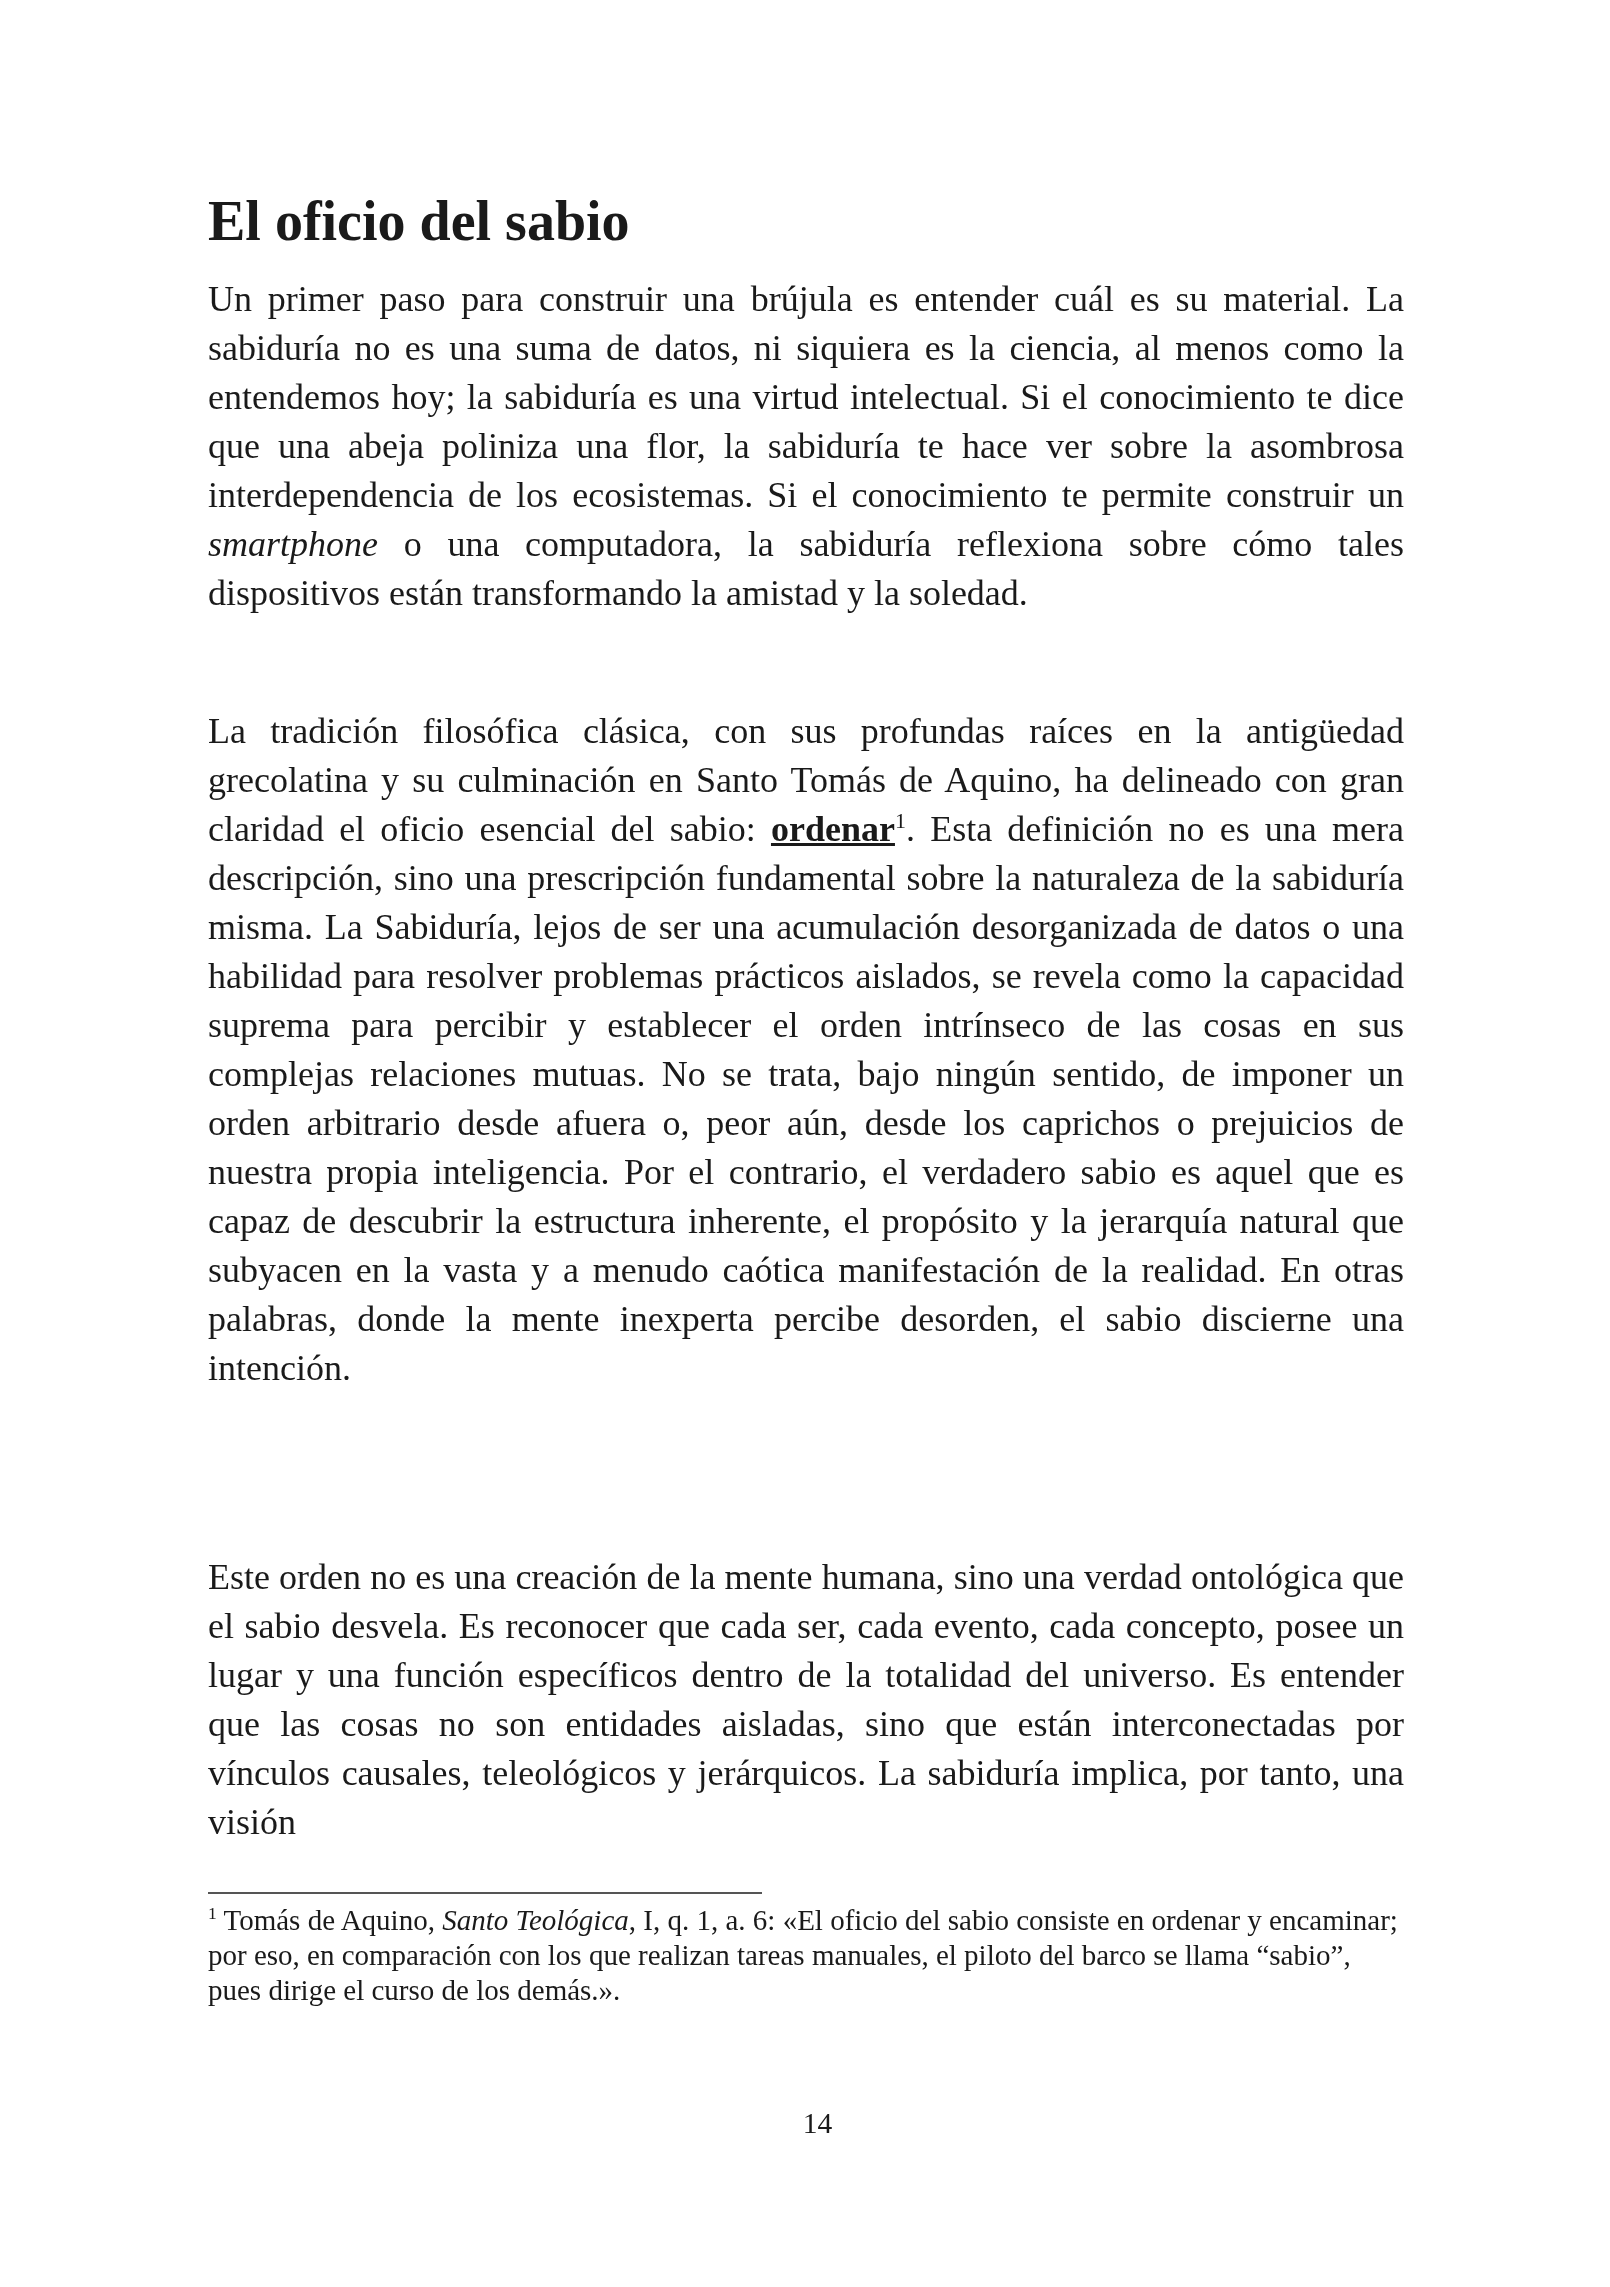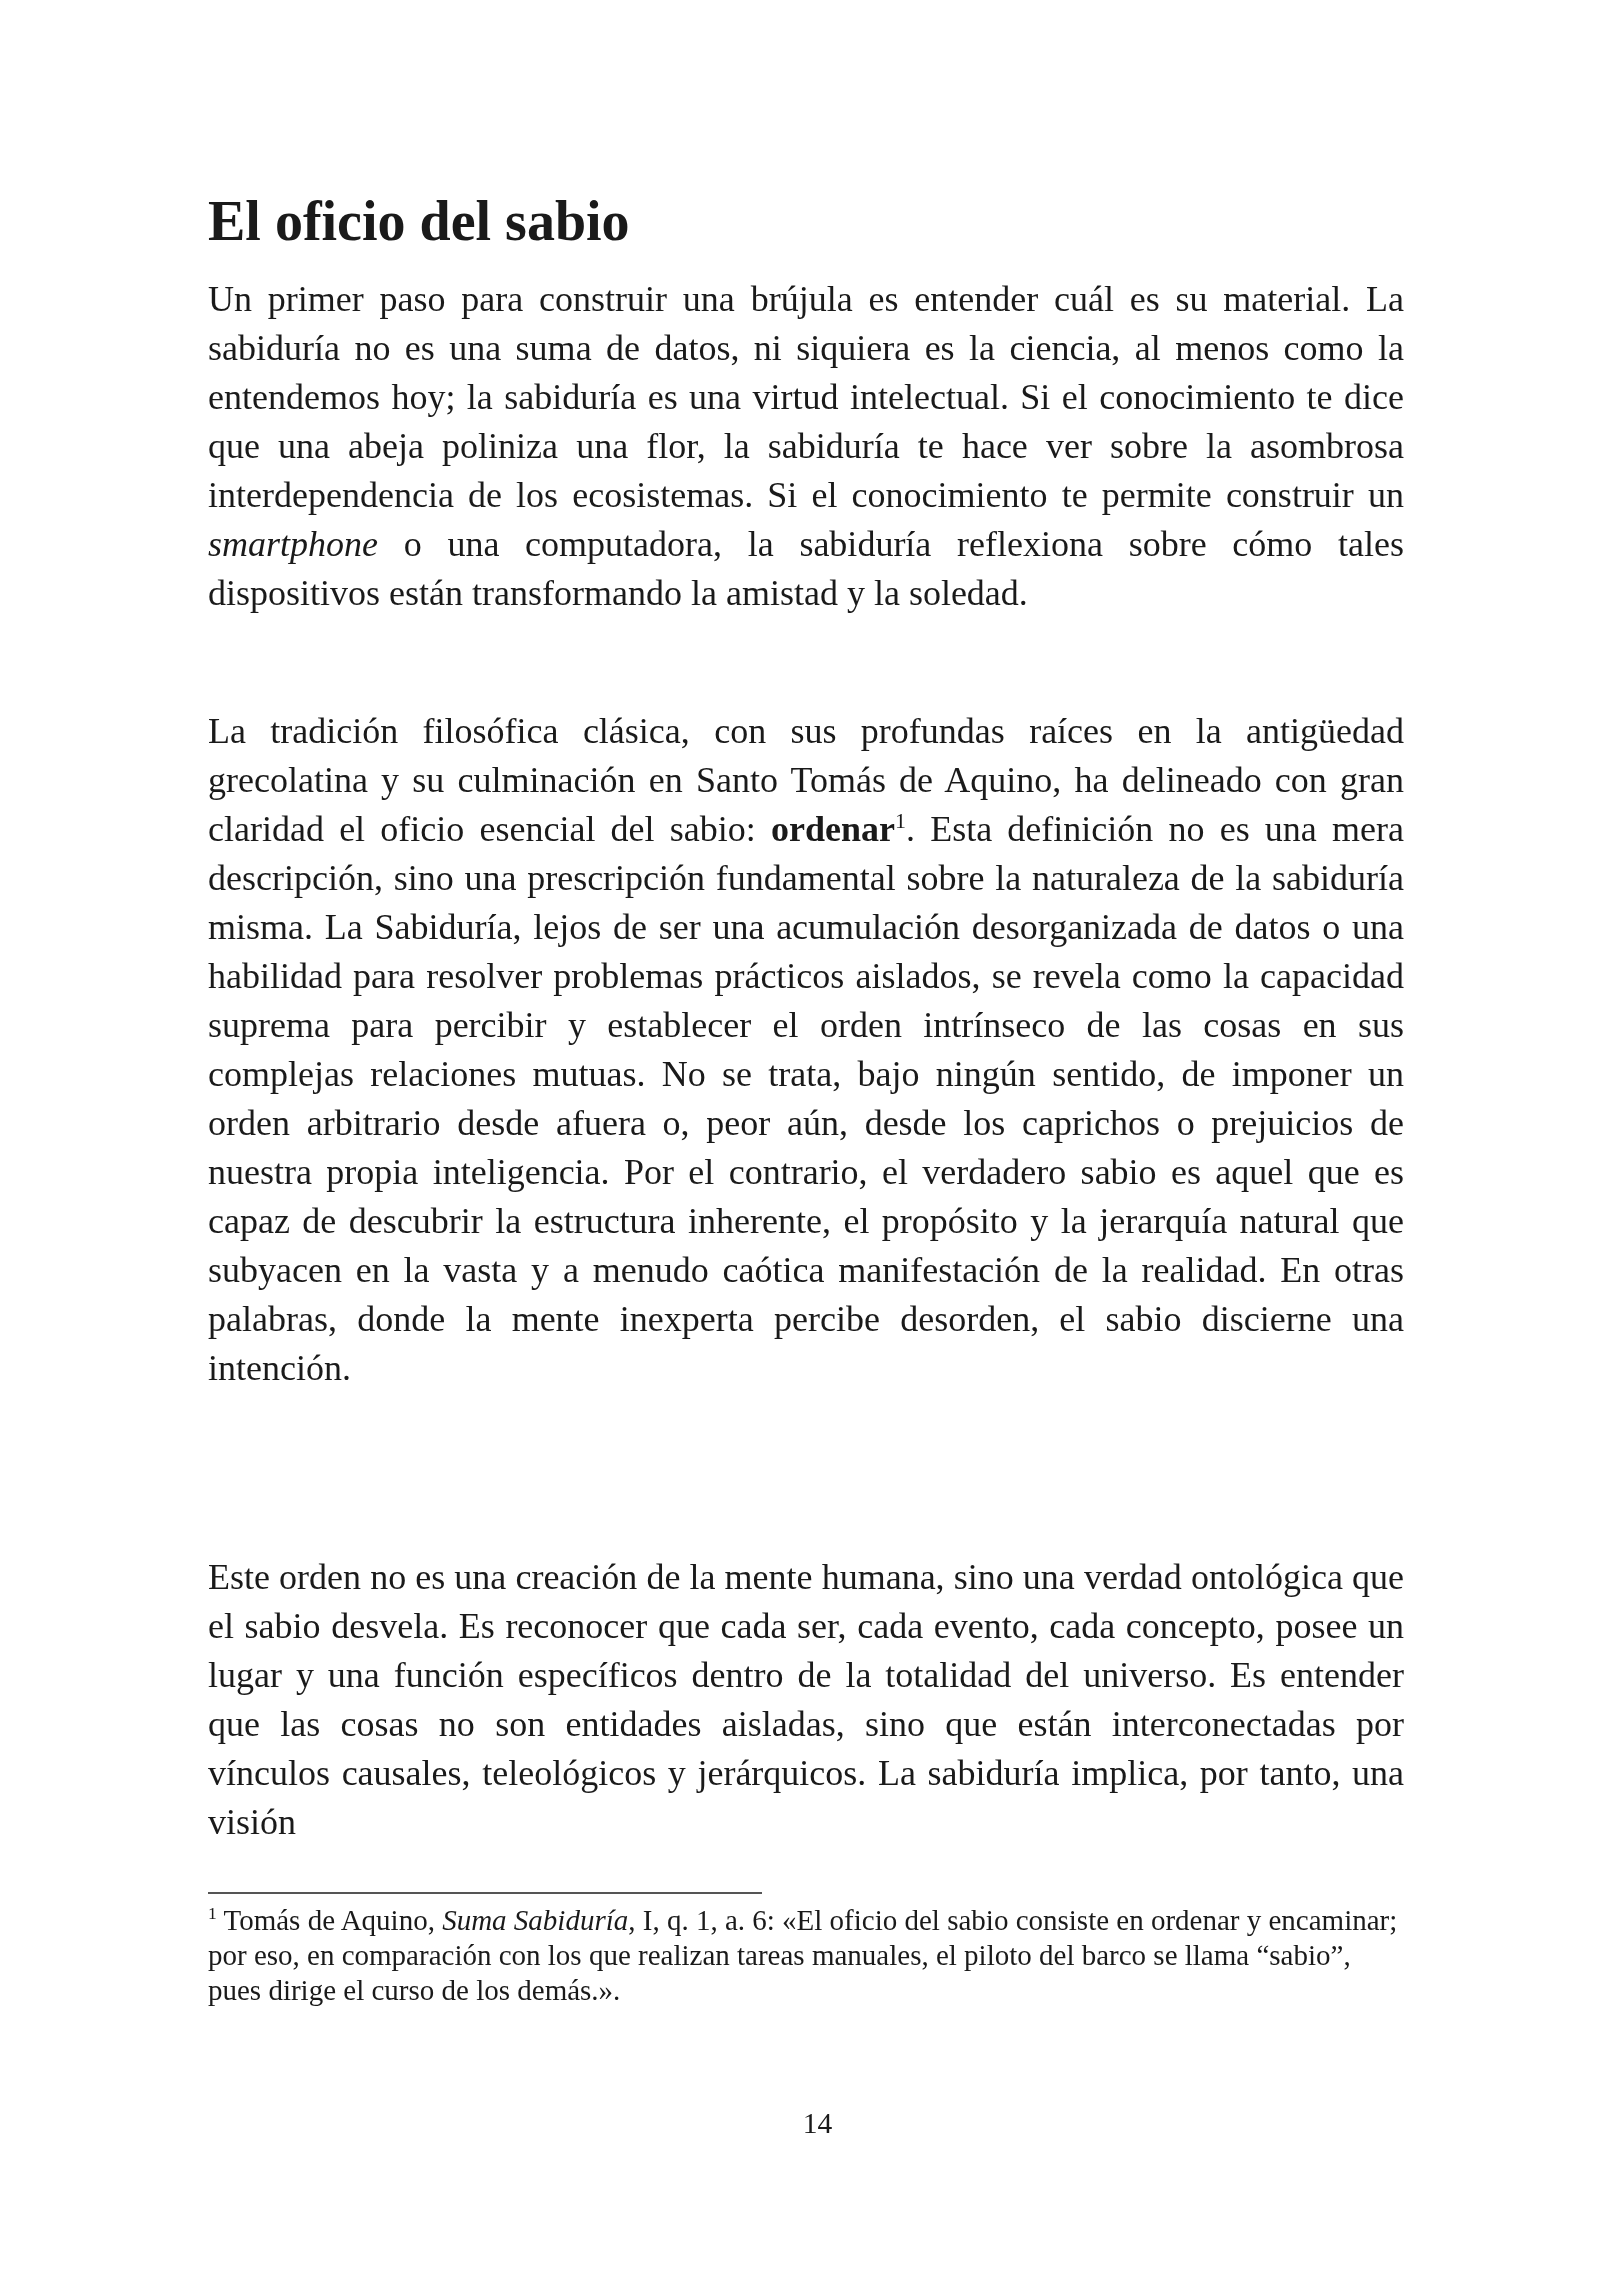--- a/index.html
+++ b/index.html
@@ -4,36 +4,36 @@
 <style>
   html,body{margin:0;padding:0;background:#ffffff;}
   body{width:1611px;height:2288px;position:relative;overflow:hidden;color:#1a1a1a;
     font-family:"Liberation Serif","DejaVu Serif",serif;}
   .title{position:absolute;left:208px;top:189px;font-size:56px;font-weight:bold;margin:0;line-height:65px;}
   .para{position:absolute;left:208px;width:1196px;font-size:36px;line-height:49px;text-align:justify;margin:0;}
   #p1{top:275px;}
   #p2{top:707px;}
   #p3{top:1529px;margin-top:24px;}
   .para i{}
-  .para b{font-weight:bold;}
+  .para b{font-weight:bold;text-decoration:underline;}
   sup{font-size:22px;line-height:0;vertical-align:super;}
   .rule{position:absolute;left:208px;top:1892px;width:554px;height:1.8px;background:#555;}
   .fn{position:absolute;left:208px;top:1903px;width:1196px;font-size:29px;line-height:35px;margin:0;}
   .fn sup{font-size:17.5px;}
   .pageno{position:absolute;left:12px;width:1611px;top:2107px;text-align:center;font-size:29.5px;}
 </style>
 </head>
 <body>
 
 <h1 class="title">El oficio del sabio</h1>
 
 <p class="para" id="p1"><span>Un primer paso para construir una brújula es entender cuál es su material. La sabiduría no es una suma de datos, ni siquiera es la ciencia, al menos como la entendemos hoy; la sabiduría es una virtud intelectual. Si el conocimiento te dice que una abeja poliniza una flor, la sabiduría te hace ver sobre la asombrosa interdependencia de los ecosistemas. Si el conocimiento te permite construir un </span><i>smartphone</i><span> o una computadora, la sabiduría reflexiona sobre cómo tales dispositivos están transformando la amistad y la soledad.</span></p>
 
 <p class="para" id="p2"><span>La tradición filosófica clásica, con sus profundas raíces en la antigüedad grecolatina y su culminación en Santo Tomás de Aquino, ha delineado con gran claridad el oficio esencial del sabio: </span><b>ordenar</b><sup>1</sup><span>. Esta definición no es una mera descripción, sino una prescripción fundamental sobre la naturaleza de la sabiduría misma. La Sabiduría, lejos de ser una acumulación desorganizada de datos o una habilidad para resolver problemas prácticos aislados, se revela como la capacidad suprema para percibir y establecer el orden intrínseco de las cosas en sus complejas relaciones mutuas. No se trata, bajo ningún sentido, de imponer un orden arbitrario desde afuera o, peor aún, desde los caprichos o prejuicios de nuestra propia inteligencia. Por el contrario, el verdadero sabio es aquel que es capaz de descubrir la estructura inherente, el propósito y la jerarquía natural que subyacen en la vasta y a menudo caótica manifestación de la realidad. En otras palabras, donde la mente inexperta percibe desorden, el sabio discierne una intención.</span></p>
 
 <p class="para" id="p3">Este orden no es una creación de la mente humana, sino una verdad ontológica que el sabio desvela. Es reconocer que cada ser, cada evento, cada concepto, posee un lugar y una función específicos dentro de la totalidad del universo. Es entender que las cosas no son entidades aisladas, sino que están interconectadas por vínculos causales, teleológicos y jerárquicos. La sabiduría implica, por tanto, una visión</p>
 
 <div class="rule"></div>
 
-<p class="fn"><sup>1</sup><span> Tomás de Aquino, </span><i>Suma Sabiduría</i><span>, I, q. 1, a. 6: «El oficio del sabio consiste en ordenar y encaminar; por eso, en comparación con los que realizan tareas manuales, el piloto del barco se llama “sabio”, pues dirige el curso de los demás.».</span></p>
+<p class="fn"><sup>1</sup><span> Tomás de Aquino, </span><i>Santo Teológica</i><span>, I, q. 1, a. 6: «El oficio del sabio consiste en ordenar y encaminar; por eso, en comparación con los que realizan tareas manuales, el piloto del barco se llama “sabio”, pues dirige el curso de los demás.».</span></p>
 
 <div class="pageno">14</div>
 
 
 </body></html>

